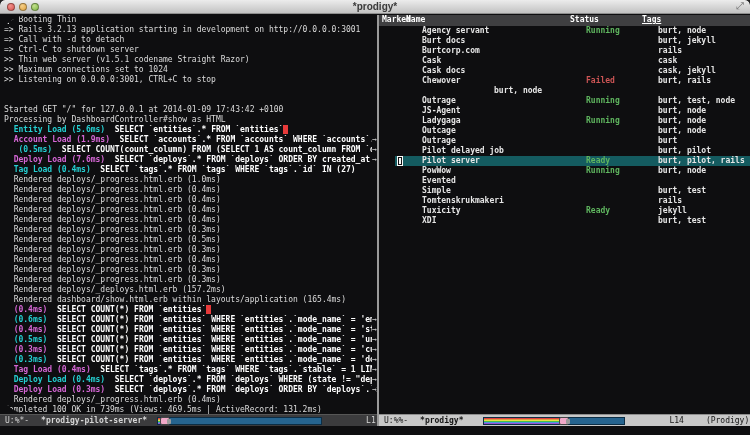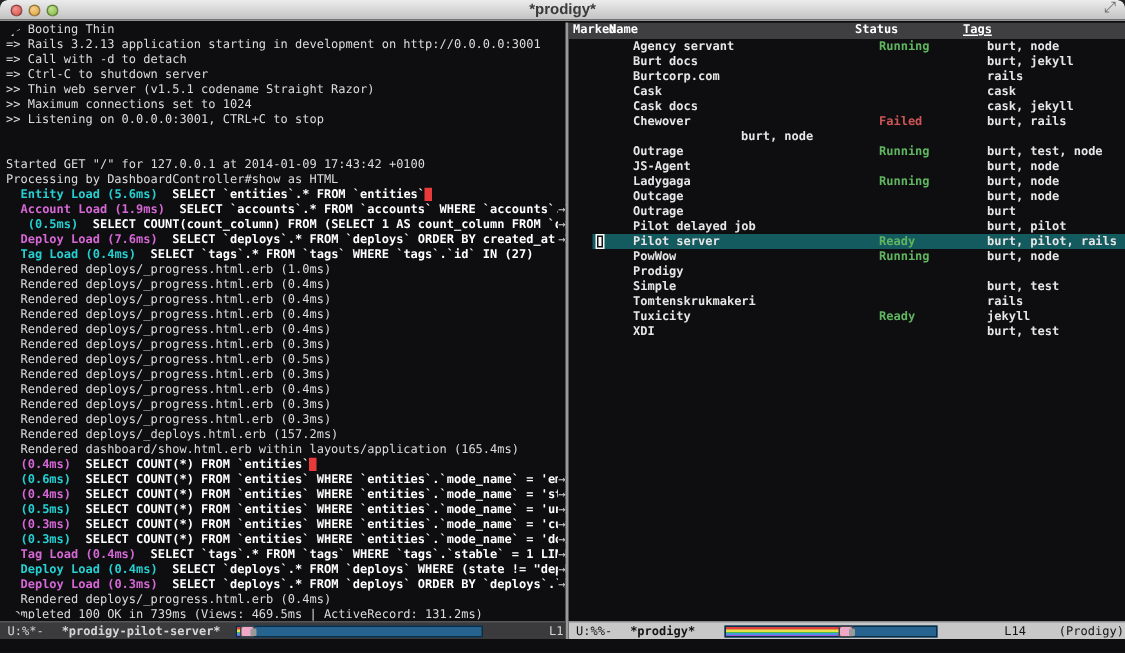--- a/index.html
+++ b/index.html
@@ -161,21 +161,21 @@
           <div class="svc-row"><span class="c-marked"></span><span class="c-name">Chewover</span><span class="c-status fail">Failed</span><span class="c-tags">burt, rails</span></div>
           <div class="svc-row"><span class="c-marked"></span><span class="c-status"></span><span class="c-tags">burt, node</span></div>
           <div class="svc-row"><span class="c-marked"></span><span class="c-name">Outrage</span><span class="c-status ok">Running</span><span class="c-tags">burt, test, node</span></div>
           <div class="svc-row"><span class="c-marked"></span><span class="c-name">JS-Agent</span><span class="c-status"></span><span class="c-tags">burt, node</span></div>
           <div class="svc-row"><span class="c-marked"></span><span class="c-name">Ladygaga</span><span class="c-status ok">Running</span><span class="c-tags">burt, node</span></div>
           <div class="svc-row"><span class="c-marked"></span><span class="c-name">Outcage</span><span class="c-status"></span><span class="c-tags">burt, node</span></div>
           <div class="svc-row"><span class="c-marked"></span><span class="c-name">Outrage</span><span class="c-status"></span><span class="c-tags">burt</span></div>
           <div class="svc-row"><span class="c-marked"></span><span class="c-name">Pilot delayed job</span><span class="c-status"></span><span class="c-tags">burt, pilot</span></div>
           <div class="svc-row selected"><span class="c-marked"><span class="cursor-block"></span></span><span class="c-name">Pilot server</span><span class="c-status ok">Ready</span><span class="c-tags">burt, pilot, rails</span></div>
           <div class="svc-row"><span class="c-marked"></span><span class="c-name">PowWow</span><span class="c-status ok">Running</span><span class="c-tags">burt, node</span></div>
-          <div class="svc-row"><span class="c-marked"></span><span class="c-name">Prodigy</span><span class="c-status"></span><span class="c-tags"></span></div>
+          <div class="svc-row"><span class="c-marked"></span><span class="c-name">Evented</span><span class="c-status"></span><span class="c-tags"></span></div>
           <div class="svc-row"><span class="c-marked"></span><span class="c-name">Simple</span><span class="c-status"></span><span class="c-tags">burt, test</span></div>
           <div class="svc-row"><span class="c-marked"></span><span class="c-name">Tomtenskrukmakeri</span><span class="c-status"></span><span class="c-tags">rails</span></div>
           <div class="svc-row"><span class="c-marked"></span><span class="c-name">Tuxicity</span><span class="c-status ok">Ready</span><span class="c-tags">jekyll</span></div>
           <div class="svc-row"><span class="c-marked"></span><span class="c-name">XDI</span><span class="c-status"></span><span class="c-tags">burt, test</span></div>
         </div>
       <div class="modeline active">
         <span class="ml-prefix">U:%%-</span>
         <span class="ml-buffer">*prodigy*</span>
         <span class="nyan-bar right-bar">
           <span class="nyan-rainbow" style="width: 57%;"></span>

